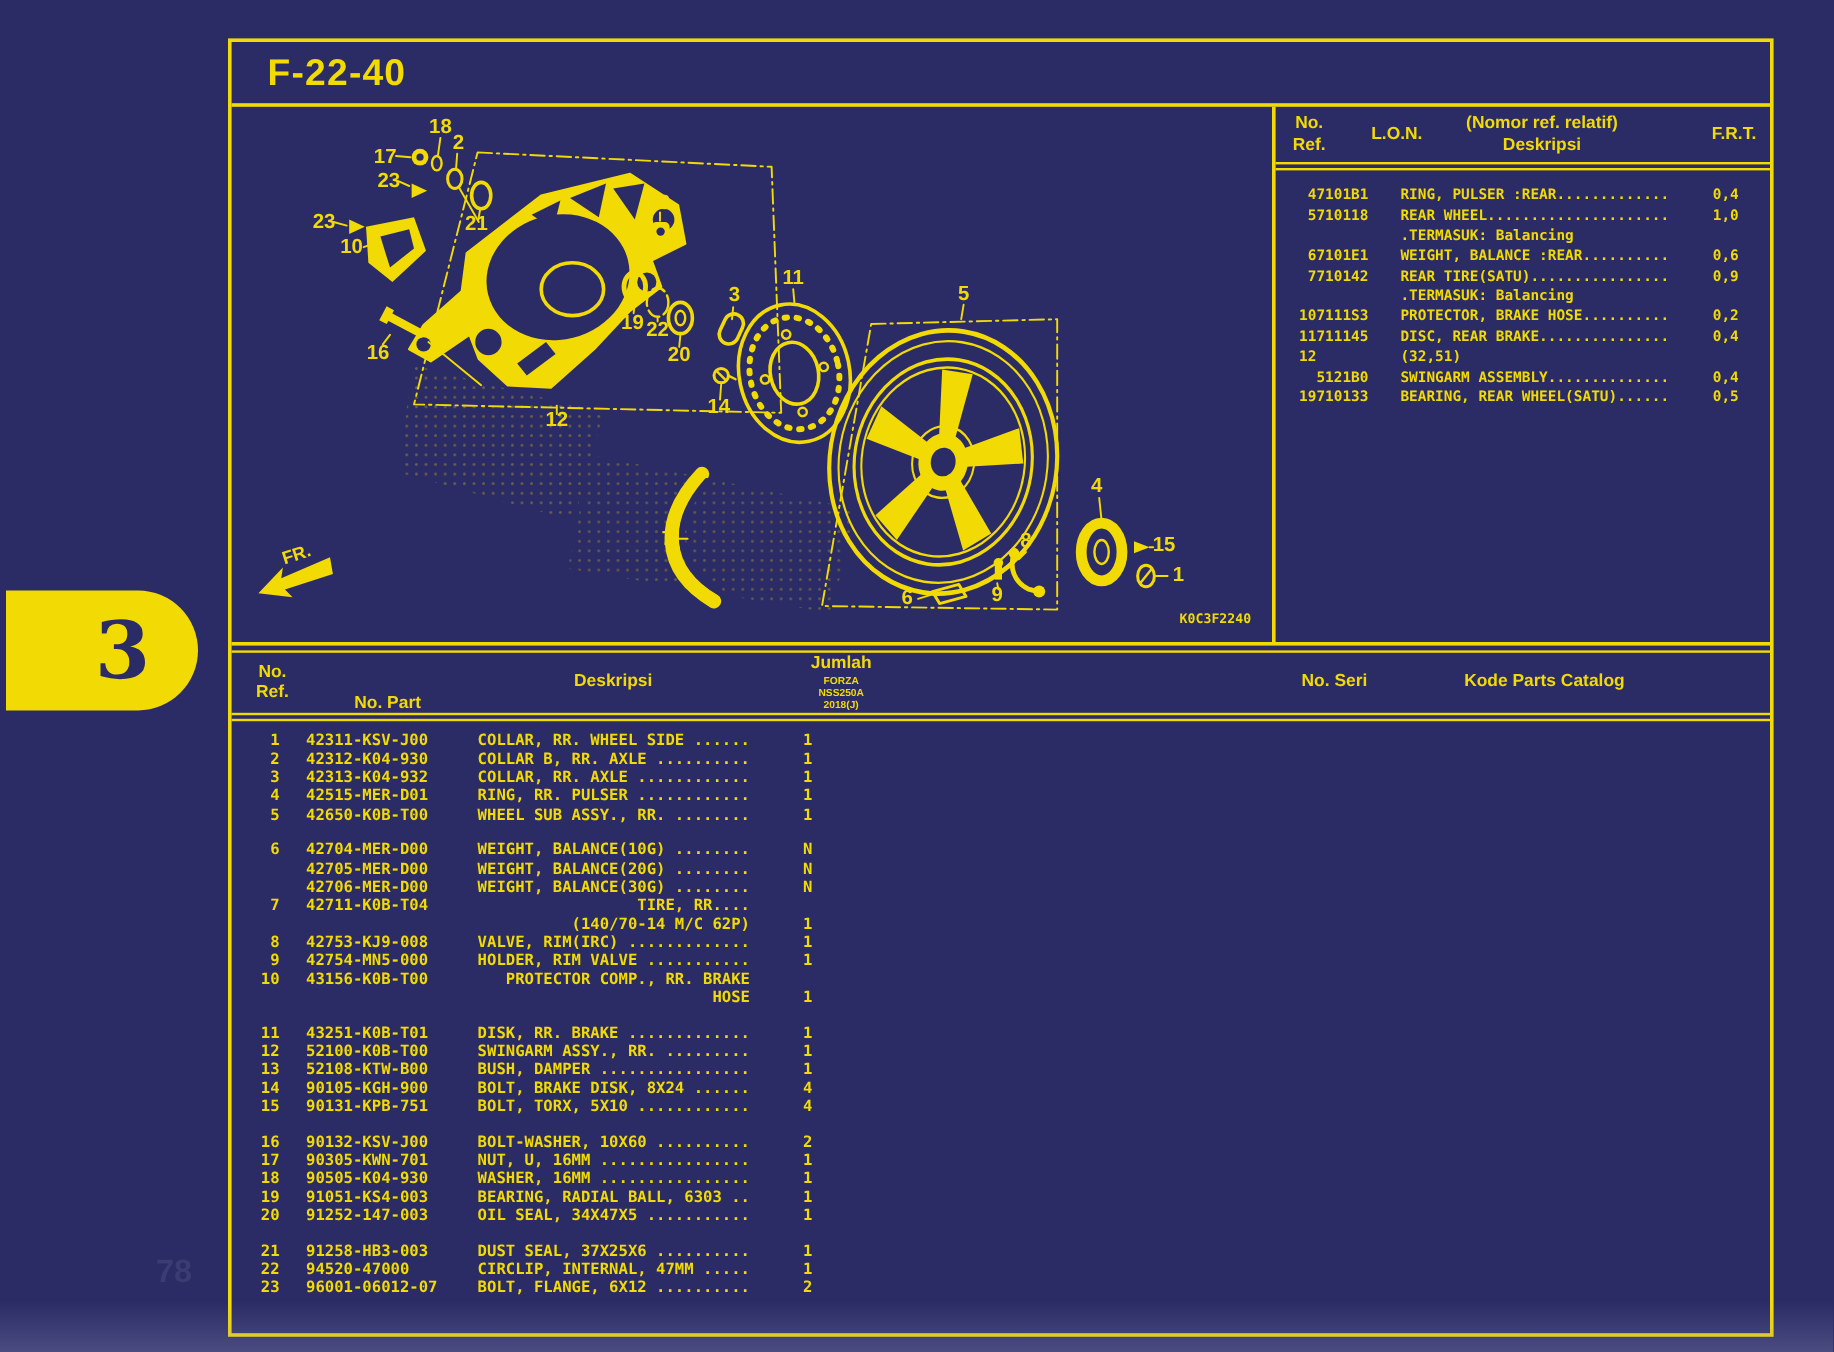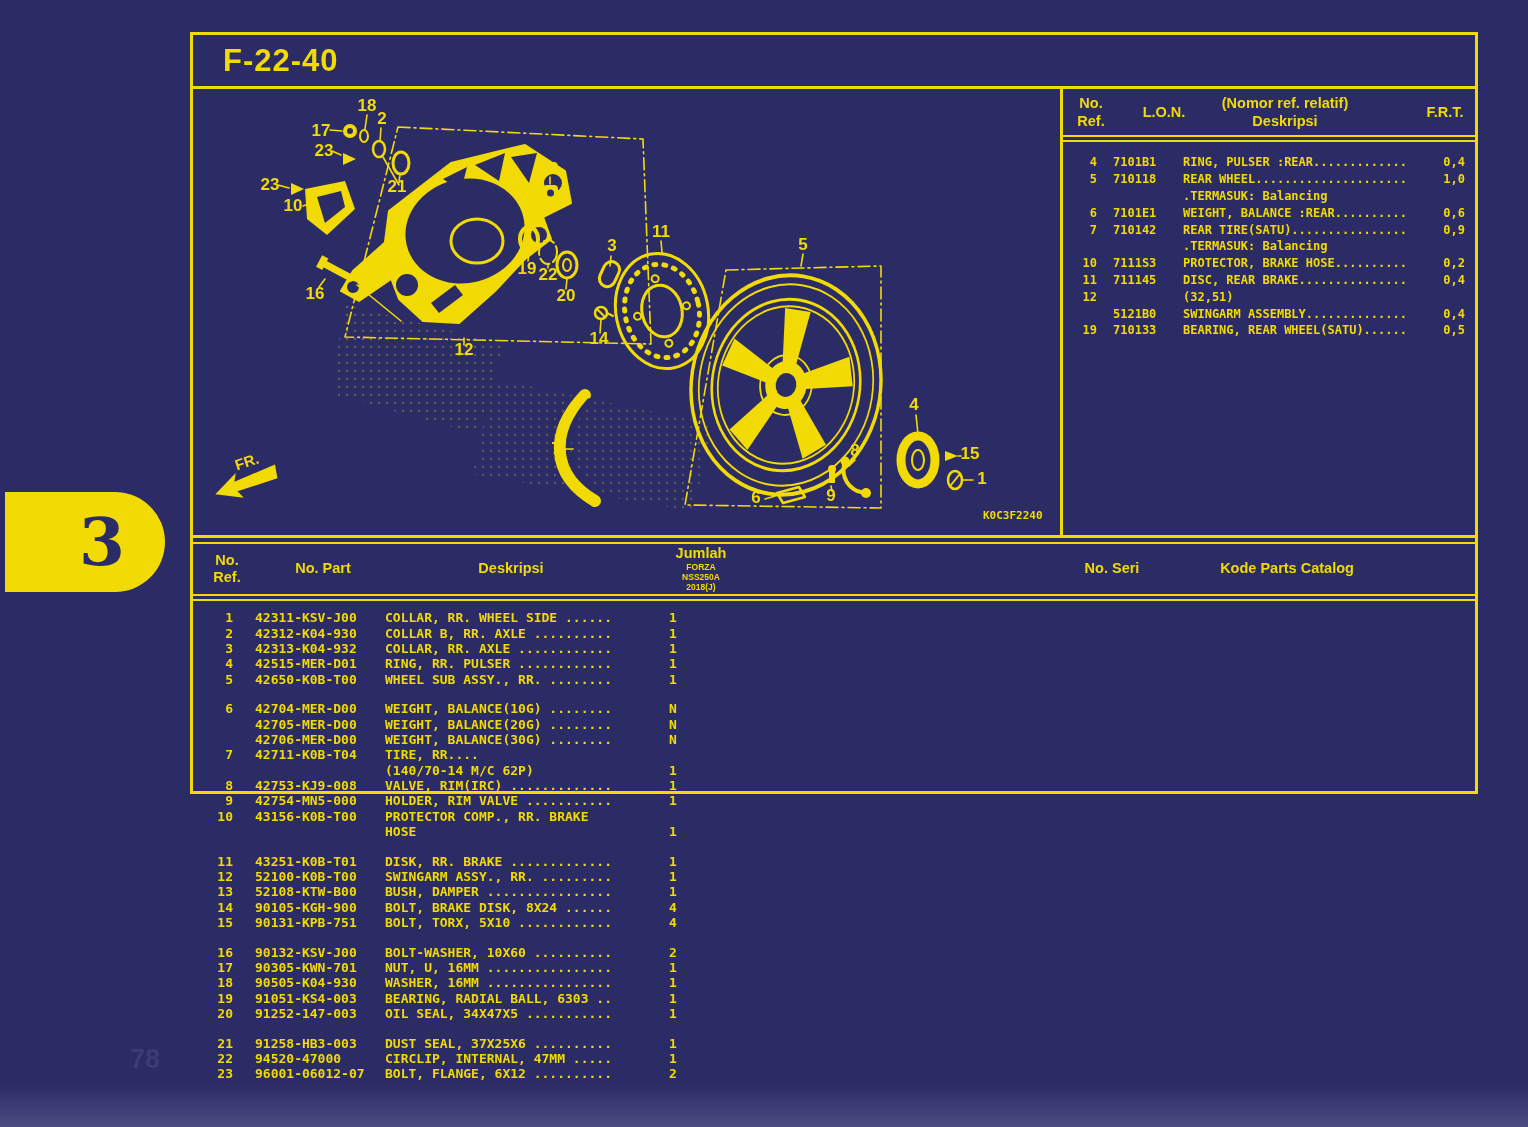--- a/index.html
+++ b/index.html
@@ -7,21 +7,21 @@
     --y:#f2da05;
     --faint:#3a3c72;
   }
   html,body{margin:0;padding:0;background:var(--navy);}
   body{width:1528px;height:1127px;position:relative;overflow:hidden;
        font-family:"Liberation Sans",sans-serif;}
   .page{position:absolute;inset:0;background:var(--navy);}
   .bottom-band{position:absolute;left:0;right:0;bottom:0;height:42px;
        background:linear-gradient(180deg, rgba(140,140,180,0) 0%, rgba(150,150,190,0.30) 100%);}
   
-  .frame{position:absolute;left:190px;top:32px;width:1288px;height:762px;
+  .frame{position:absolute;left:190px;top:32px;width:1288px;height:1082px;
        border:3px solid var(--y);box-sizing:border-box;}
   
   .hd{position:absolute;left:0;top:0;width:1282px;height:51px;border-bottom:3px solid var(--y);}
   .doc-num{position:absolute;left:30px;top:8px;font-size:31px;font-weight:bold;color:var(--y);letter-spacing:1px;}
   .doc-title{position:absolute;left:0;right:0;top:8px;text-align:center;font-size:31px;
        font-weight:bold;color:var(--y);letter-spacing:2px;}
   
   .diagram{position:absolute;left:0;top:54px;width:867px;height:446px;}
   .co{font:bold 17px "Liberation Sans",sans-serif;fill:var(--y);text-anchor:middle;}
   .code-text{font:bold 11px "DejaVu Sans Mono",monospace;fill:var(--y);}
@@ -34,45 +34,45 @@
       font-size:14.5px;font-weight:bold;line-height:18px;white-space:nowrap;}
   .rh-noref{left:28px;top:5px;}
   .rh-lon{left:85px;top:14px;padding-left:32px;}
   .rh-desc{left:222px;top:5px;}
   .rh-frt{left:382px;top:14px;}
   .rule{height:2px;background:var(--y);}
   .rule.gap3{margin-top:3px;}
   .ref-rows{margin-top:12px;font:bold 12px "DejaVu Sans Mono",monospace;letter-spacing:0;}
   .rrow{display:flex;height:16.8px;align-items:center;white-space:pre;}
   .r-ref{width:34px;text-align:right;}
-  .r-lon{width:64px;margin-left:16px;}
+  .r-lon{width:64px;}
   .r-desc{width:248px;margin-left:6px;}
   .r-frt{width:34px;text-align:right;}
   
   .thead{position:absolute;left:0;top:500px;width:1282px;height:66px;box-sizing:border-box;
        border-top:3px solid var(--y);border-bottom:2px solid var(--y);color:var(--y);}
   .thead::before{content:'';position:absolute;top:4px;left:0;right:0;height:2px;background:var(--y);}
   .thead::after{content:'';position:absolute;bottom:3px;left:0;right:0;height:2px;background:var(--y);}
   .th{position:absolute;transform:translateX(-50%);text-align:center;font-size:14.5px;
       font-weight:bold;line-height:17px;white-space:nowrap;}
   .th-noref{left:34px;top:14px;}
-  .th-part{left:130px;top:22px;}
+  .th-part{left:130px;top:40px;}
   .th-desk{left:318px;top:22px;}
   .th-jml{left:508px;top:7px;}
   .th-jml .sub{font-size:8.5px;line-height:10px;letter-spacing:0;}
   .th-seri{left:919px;top:22px;}
   .th-kode{left:1094px;top:22px;}
   
   .tbody{position:absolute;left:0;top:566px;width:1282px;height:481px;padding-top:9px;
       box-sizing:border-box;color:var(--y);font:bold 13px "DejaVu Sans Mono",monospace;}
   .prow{display:flex;height:15.4px;align-items:center;white-space:pre;}
   .prow.gap{margin-top:14px;}
   .p-ref{width:40px;text-align:right;}
   .p-part{width:122px;margin-left:22px;}
-  .p-desc{width:240px;margin-left:8px;display:flex;justify-content:flex-start;}
+  .p-desc{width:240px;margin-left:8px;display:flex;justify-content:flex-end;}
   .p-qty{width:60px;margin-left:18px;text-align:center;}
   
   .tab3{position:absolute;left:5px;top:492px;width:160px;height:100px;background:var(--y);
       border-radius:0 52px 52px 0;color:var(--navy);font-size:66px;font-weight:bold;
       display:flex;align-items:center;justify-content:flex-end;padding-right:40px;
       box-sizing:border-box;font-family:"DejaVu Serif",serif;}
   .pgnum{position:absolute;left:130px;top:1044px;font-size:27px;font-weight:bold;color:var(--faint);}
 </style>
 </head>
 <body>

